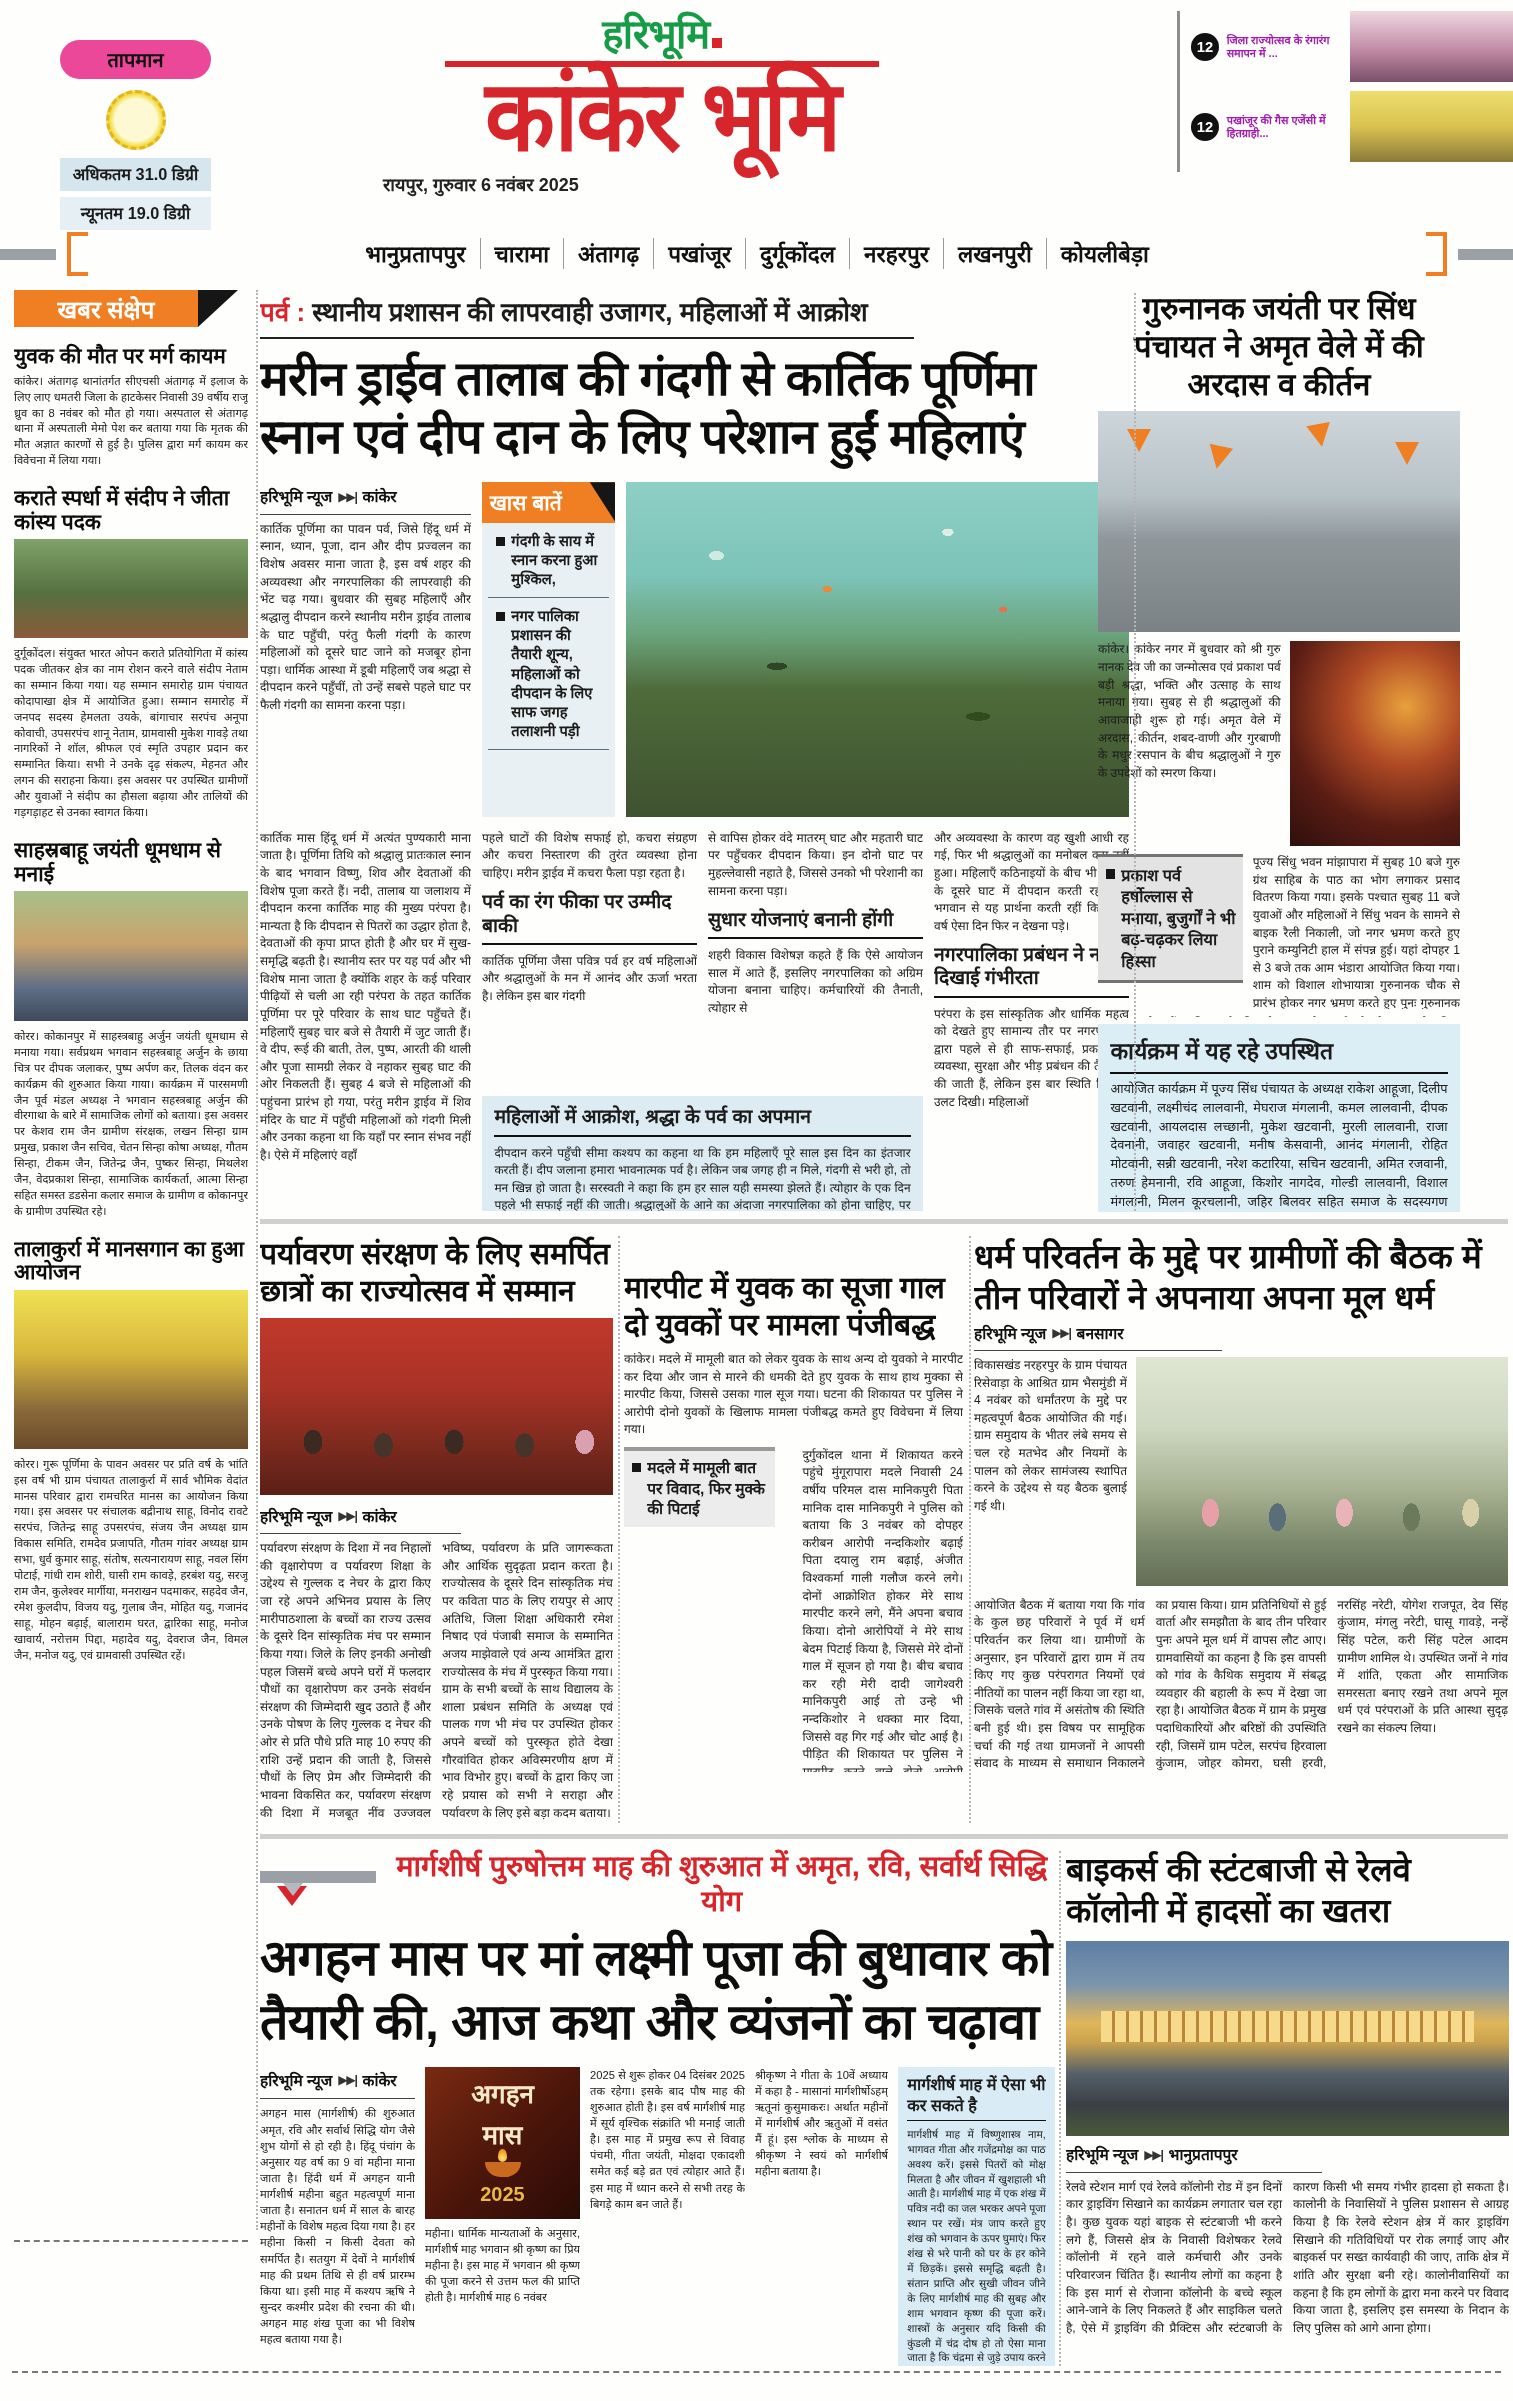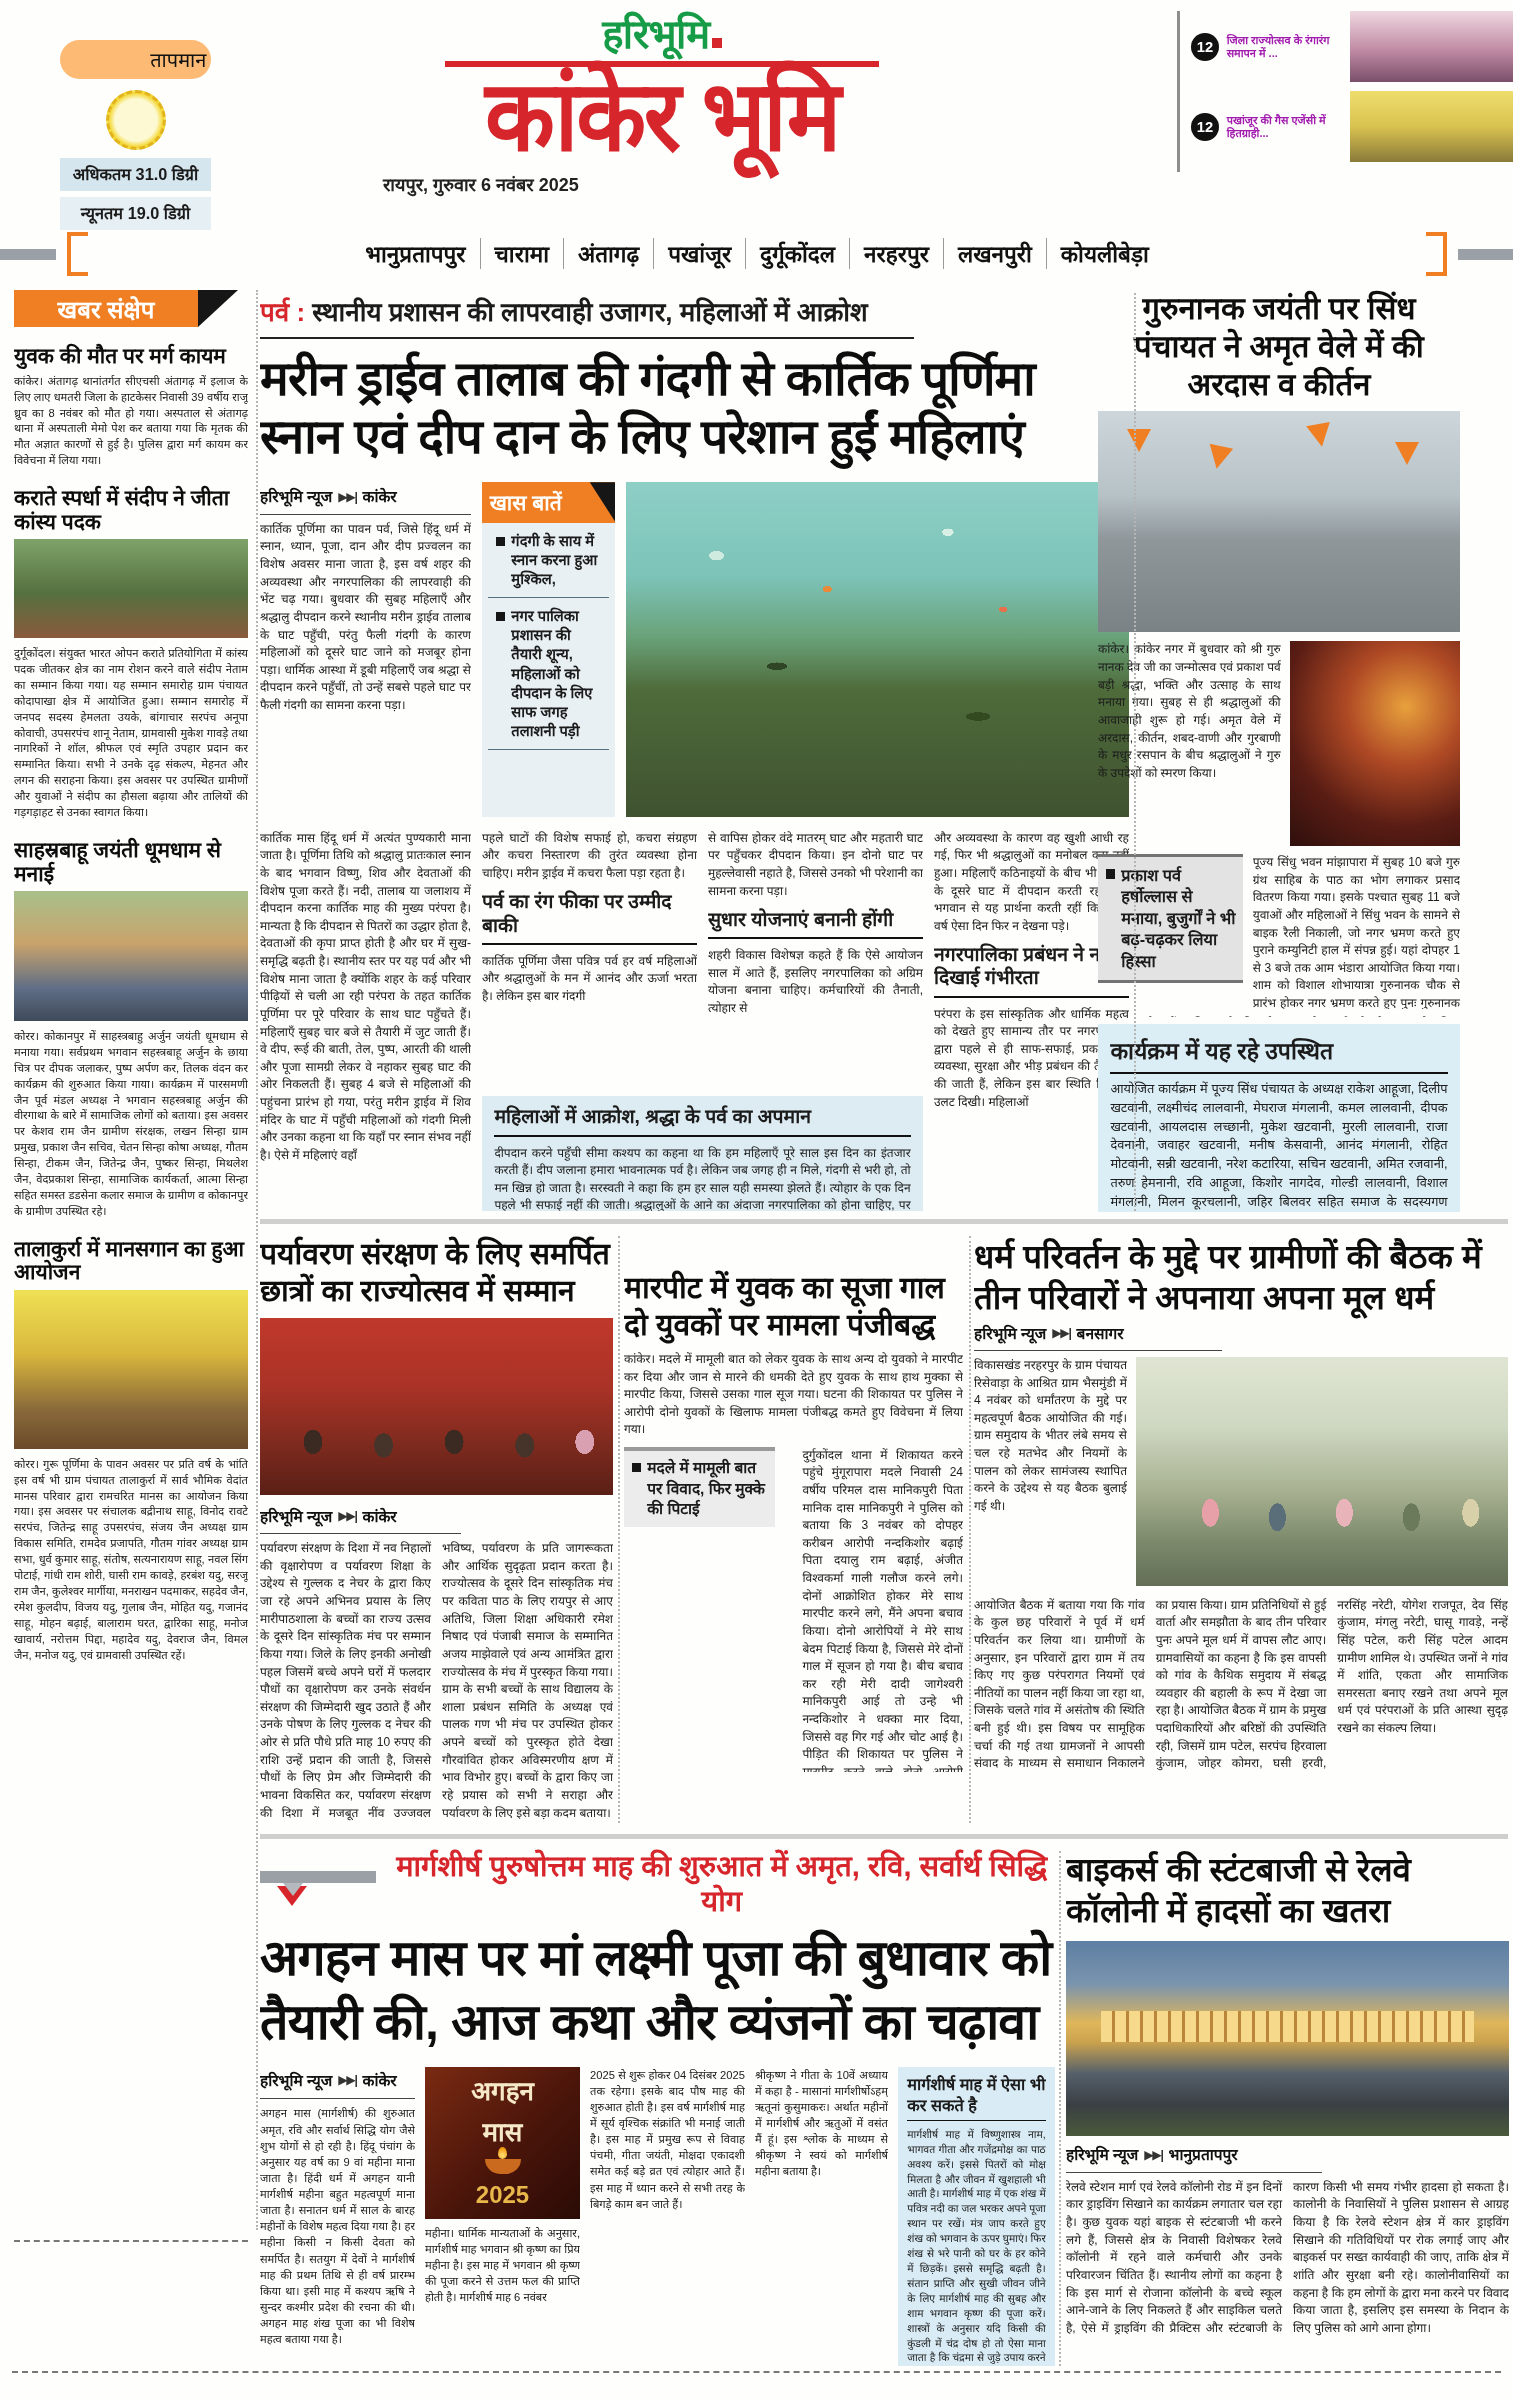--- a/index.html
+++ b/index.html
@@ -1,21 +1,21 @@
 <!DOCTYPE html>
 <html style="font-size:12.4px"><head>
 <meta charset="utf-8">
 <style>
   html,body{margin:0;padding:0;}
   body{background:#e9e9e9;}
   .page{position:relative;width:1514px;height:2401px;background:#fefefc;margin:0 auto;
         font-family:"Liberation Sans","DejaVu Sans",sans-serif;color:#1b1b1b;overflow:hidden;}
   
   .weather{position:absolute;left:60px;top:40px;width:151px;text-align:center;}
-  .weather-pill{background:#fdba74;border-radius:20px;padding:6.2px 4.6px;font-weight:normal;font-size:20px;color:#111;text-align:right;}
+  .weather-pill{background:#ec4899;border-radius:20px;padding:6.2px 4.6px;font-weight:bold;font-size:20px;color:#111;}
   .sun{width:54px;height:54px;margin:11px auto 7.7px;border-radius:50%;
        background:radial-gradient(circle,#fdf9d2 55%,#f4d93b 70%,#e8c62a 100%);
        border:3.1px dashed #e3b31c;}
   .weather-row{margin:6.2px 0;padding:5.4px 3.1px;font-weight:bold;font-size:16.3px;}
   .weather-row.max{background:#d6e6ee;}
   .weather-row.min{background:#e6eff4;}
   .masthead{position:absolute;left:352px;top:4.6px;width:620px;text-align:center;}
   .brand{color:#169b46;font-weight:bold;font-size:40px;letter-spacing:-0.8px;display:inline-block;}
   .brand-dot{display:inline-block;width:9.3px;height:9.3px;background:#d6252b;margin-left:3.1px;}
   .brand-rule{width:434px;height:6.2px;background:#d6252b;margin:1.5px auto 0;}
@@ -142,21 +142,21 @@
   .chev{width:0;height:0;border-left:15.5px solid transparent;border-right:15.5px solid transparent;border-top:20px solid #d6252b;margin-left:17px;}
   .chev.small{border-left-width:10px;border-right-width:10px;border-top-width:13px;margin-left:22.5px;margin-top:-26px;border-top-color:#b5b9bd;}
   .aghan-kicker{flex:1;color:#d6252b;font-weight:bold;font-size:29px;text-align:center;line-height:1.2;}
   .aghan-headline{font-weight:bold;font-size:50px;line-height:1.28;letter-spacing:-0.8px;color:#0d0d0d;margin-top:7.7px;}
   .aghan-cols{display:flex;gap:10px;margin-top:12.4px;height:304px;overflow:hidden;}
   .acol{overflow:hidden;font-size:11.2px;line-height:1.44;text-align:justify;}
   .acol.c1{flex:0 0 155px;} .acol.c2{flex:0 0 155px;} .acol.c3{flex:0 0 155px;} .acol.c4{flex:0 0 133px;}
   .gr-aghan{height:152px;margin-bottom:6.2px;background:linear-gradient(135deg,#7a2a12 0%,#4a150a 55%,#2a0b06 100%);
             display:flex;flex-direction:column;align-items:center;justify-content:center;gap:3.1px;position:relative;overflow:hidden;}
   .gr-aghan .t1{color:#f5e9c8;font-weight:bold;font-size:26px;}
-  .gr-aghan .t2{color:#e8b84a;font-weight:bold;font-size:24px;}
+  .gr-aghan .t2{color:#e8b84a;font-weight:bold;font-size:20px;}
   .diya{width:36px;height:15.5px;background:#c96a1e;border-radius:0 0 18.6px 18.6px;position:relative;margin-top:4.6px;}
   .diya::before{content:"";position:absolute;left:13px;top:-12.4px;width:9.3px;height:12.4px;border-radius:50% 50% 50% 50%/60% 60% 40% 40%;
                 background:radial-gradient(circle at 50% 70%,#ffe27a 0%,#f39c12 70%);}
   .bluebox{flex:1;background:#d9ecf5;padding:7.7px 9.3px;overflow:hidden;}
   .bluebox h4{margin:0 0 6.2px;font-weight:bold;font-size:16.3px;line-height:1.25;border-bottom:1.5px solid #111;padding-bottom:4.6px;}
   .bluebox .bodytxt{font-size:10.5px;line-height:1.42;}
   .bikers{position:absolute;left:1066px;top:1849px;width:443px;height:517px;overflow:hidden;}
   .bikers-headline{font-weight:bold;font-size:33px;line-height:1.25;color:#0d0d0d;}
   .ph-station{height:195px;margin:9.3px 0 4.6px;background:linear-gradient(180deg,#5e7fa3 0%,#7a94ae 22%,#e0b65a 42%,#caa24e 52%,#55606a 68%,#3a3f44 84%,#4a5a3a 100%);}
   .ph-station::before{content:"";position:absolute;left:8%;right:8%;top:36%;height:16%;

